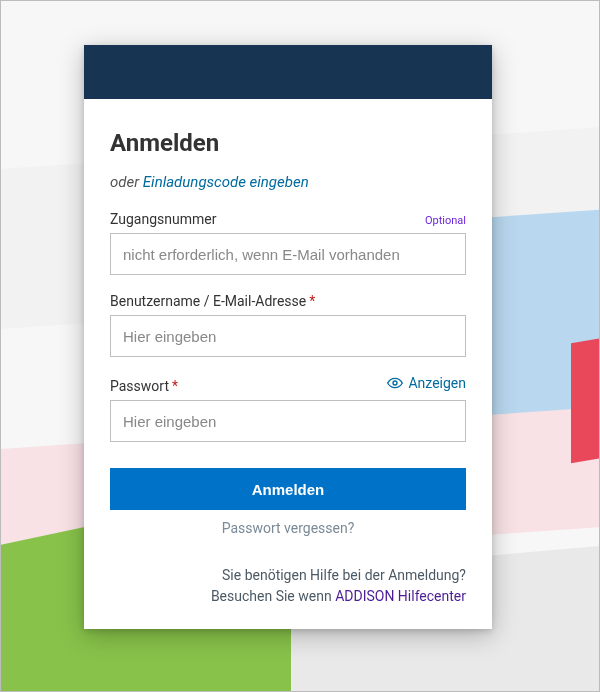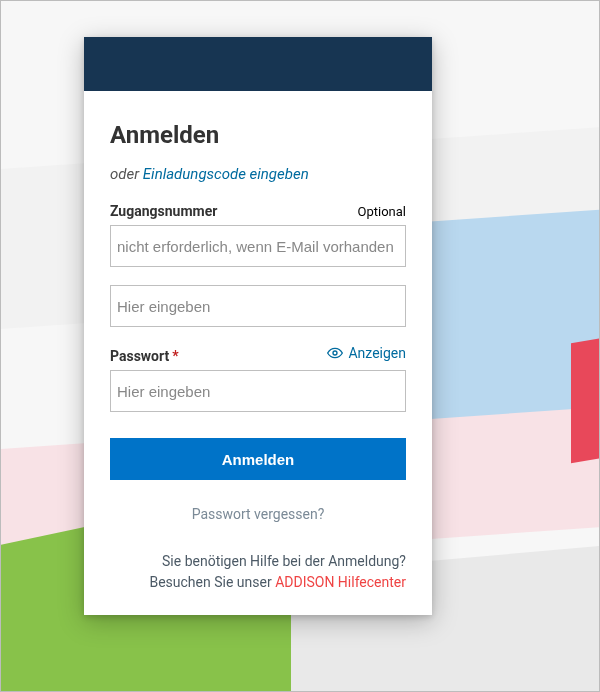--- a/index.html
+++ b/index.html
@@ -14,60 +14,60 @@
   .stripe { position: absolute; transform: skewY(-4deg); }
   .s-white { background: #f2f2f2; width: 900px; height: 160px; left: -50px; top: 140px; }
   .s-lblue { background: #b9d8ef; width: 900px; height: 230px; left: 130px; top: 210px; }
   .s-red { background: #e8485a; width: 140px; height: 120px; left: 570px; top: 330px; transform: skewY(-10deg); }
   .s-pink { background: #f8e2e6; width: 900px; height: 120px; left: -50px; top: 420px; }
   .s-green { background: #88c24a; width: 450px; height: 260px; left: -160px; top: 530px; transform: skewY(-12deg);}
   .s-gray { background: #e9e9e9; width: 550px; height: 190px; left: 210px; top: 555px; transform: skewY(-5deg);}
 
   .card {
     position: absolute;
-    left: 83px; top: 36px;
-    width: 348px;
+    left: 83px; top: 44px;
+    width: 408px;
     background: #fff;
     box-shadow: 0 6px 24px rgba(0,0,0,0.25), 0 2px 6px rgba(0,0,0,0.15);
     z-index: 2;
   }
   .card-header { height: 54px; background: #173552; }
   .card-body { padding: 30px 26px 22px 26px; }
 
   h1 {
     font-size: 24px; font-weight: 700; color: #333; margin-bottom: 16px;
   }
   .subline { font-size: 15px; color: #555; margin-bottom: 20px; font-style: italic; }
   .subline a { color: #006b9f; text-decoration: none; }
 
   .field { margin-bottom: 18px; }
   .field-labelrow { display: flex; justify-content: space-between; align-items: baseline; margin-bottom: 6px; }
-  .field-label { font-size: 14px; font-weight: 700; color: #333; }
-  .field-opt { font-size: 13px; color: #000000; text-align: right; }
+  .field-label { font-size: 14px; font-weight: 400; color: #333; }
+  .field-opt { font-size: 11px; color: #6d28d9; text-align: right; }
   .req { color: #c02020; margin-left: 3px; }
   .toggle-show { color: #006b9f; font-size: 14px; display: inline-flex; align-items: center; gap: 5px; cursor: pointer; }
   .toggle-show svg { width: 16px; height: 16px; stroke: #006b9f; }
 
   input[type=text], input[type=password] {
-    width: 100%; height: 42px; border: 1px solid #bfbfbf; padding: 0 6px;
+    width: 100%; height: 42px; border: 1px solid #bfbfbf; padding: 0 12px;
     font-size: 15px; color: #555;
   }
   input::placeholder { color: #888; }
 
   .btn-primary {
     width: 100%; height: 42px; background: #0073c8; color: #fff;
     border: none; font-size: 15px; font-weight: 600; cursor: pointer;
     margin-top: 8px;
   }
 
-  .forgot { text-align: center; margin-top: 24px; }
+  .forgot { text-align: center; margin-top: 8px; }
   .forgot a { color: #7b8a97; font-size: 14px; text-decoration: none; }
 
   .help { text-align: right; margin-top: 28px; font-size: 14px; color: #4c5a66; line-height: 1.5; }
-  .help a { color: #ef4444; text-decoration: none; }
+  .help a { color: #4c1d95; text-decoration: none; }
 </style>
 </head>
 <body>
 
 <div class="bg">
   <div class="stripe s-white"></div>
   <div class="stripe s-lblue"></div>
   <div class="stripe s-pink"></div>
   <div class="stripe s-red"></div>
   <div class="stripe s-gray"></div>
@@ -84,20 +84,25 @@
 
     <div class="field">
       <div class="field-labelrow">
         <span class="field-label">Zugangsnummer</span>
         <span class="field-opt">Optional</span>
       </div>
       <input type="text" placeholder="nicht erforderlich, wenn E-Mail vorhanden" style="">
     </div>
 
     <div class="field">
+      <div class="field-labelrow">
+        <span class="field-label">
+          <span>Benutzername / E-Mail-Adresse</span><span class="req">*</span>
+        </span>
+      </div>
       <input type="text" placeholder="Hier eingeben" style="">
     </div>
 
     <div class="field">
       <div class="field-labelrow">
         <span class="field-label">
           <span>Passwort</span><span class="req">*</span>
         </span>
         <span class="toggle-show">
           <svg viewBox="0 0 24 24" fill="none" stroke-width="2">
@@ -112,17 +117,17 @@
 
     <button class="btn-primary">Anmelden</button>
 
     <div class="forgot">
       <a href="#">Passwort vergessen?</a>
     </div>
 
     <div class="help">
       <div>Sie benötigen Hilfe bei der Anmeldung?</div>
       <div>
-        <span>Besuchen Sie unser </span><a href="#">ADDISON Hilfecenter</a>
+        <span>Besuchen Sie wenn </span><a href="#">ADDISON Hilfecenter</a>
       </div>
     </div>
   </div>
 </div>
 
 </body></html>

